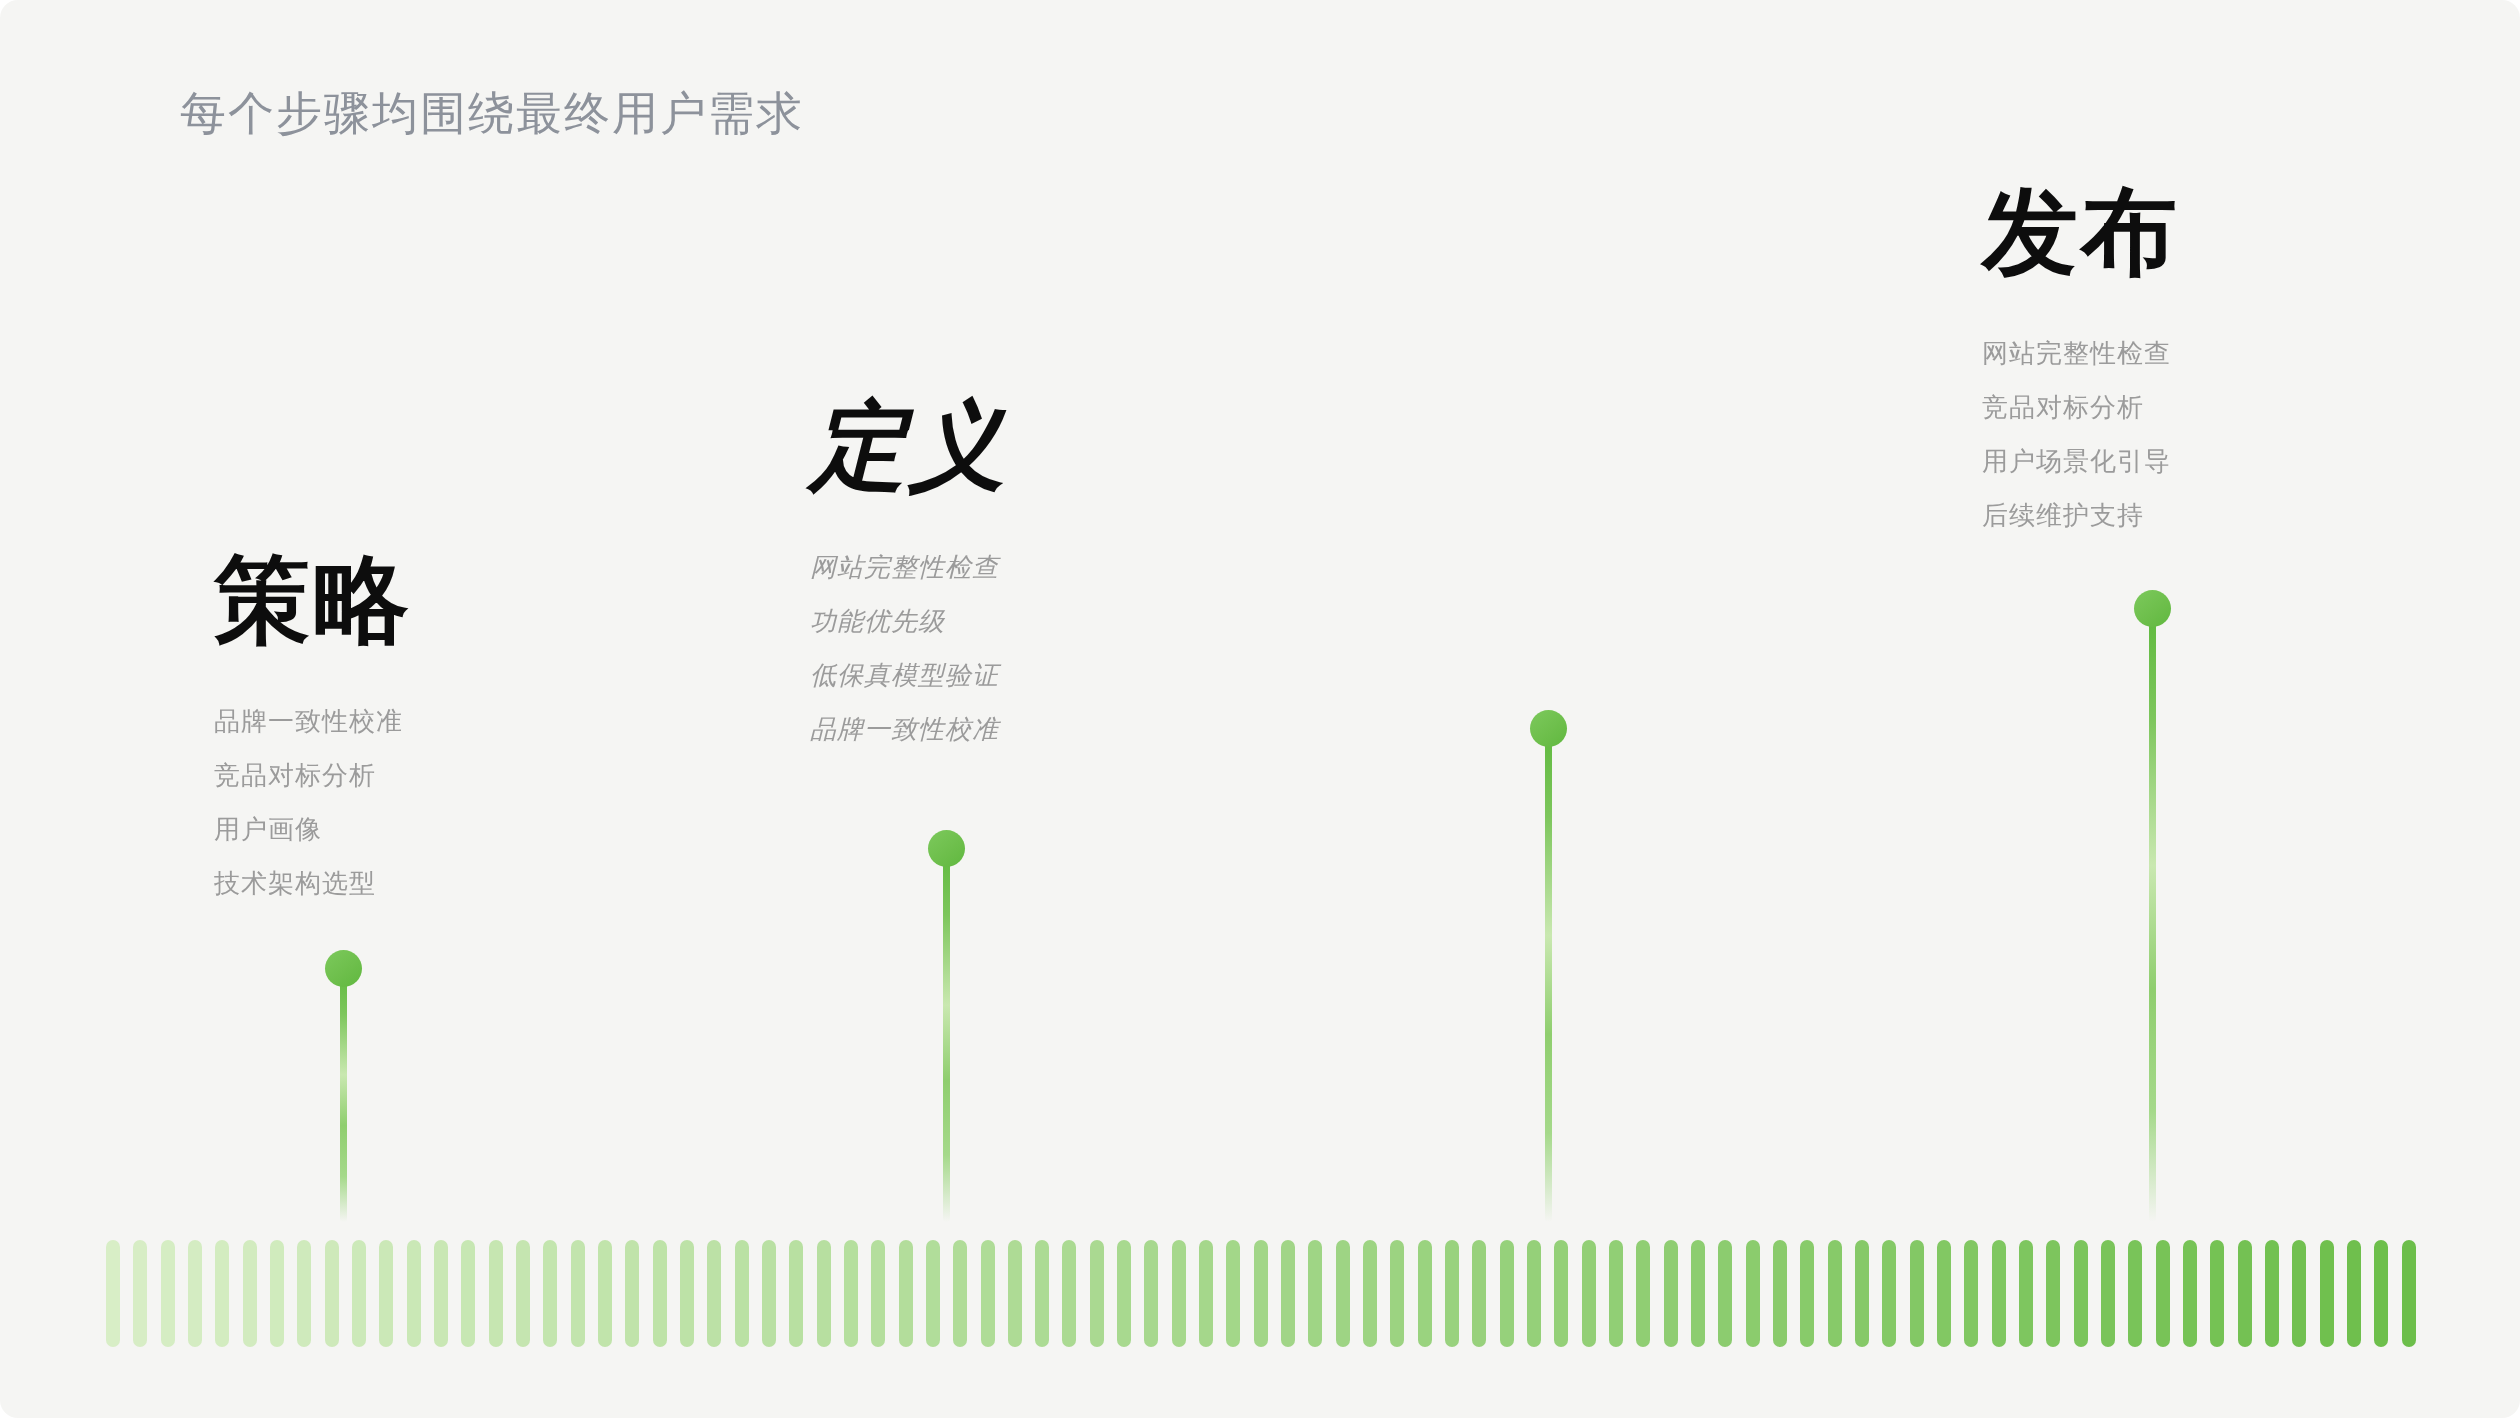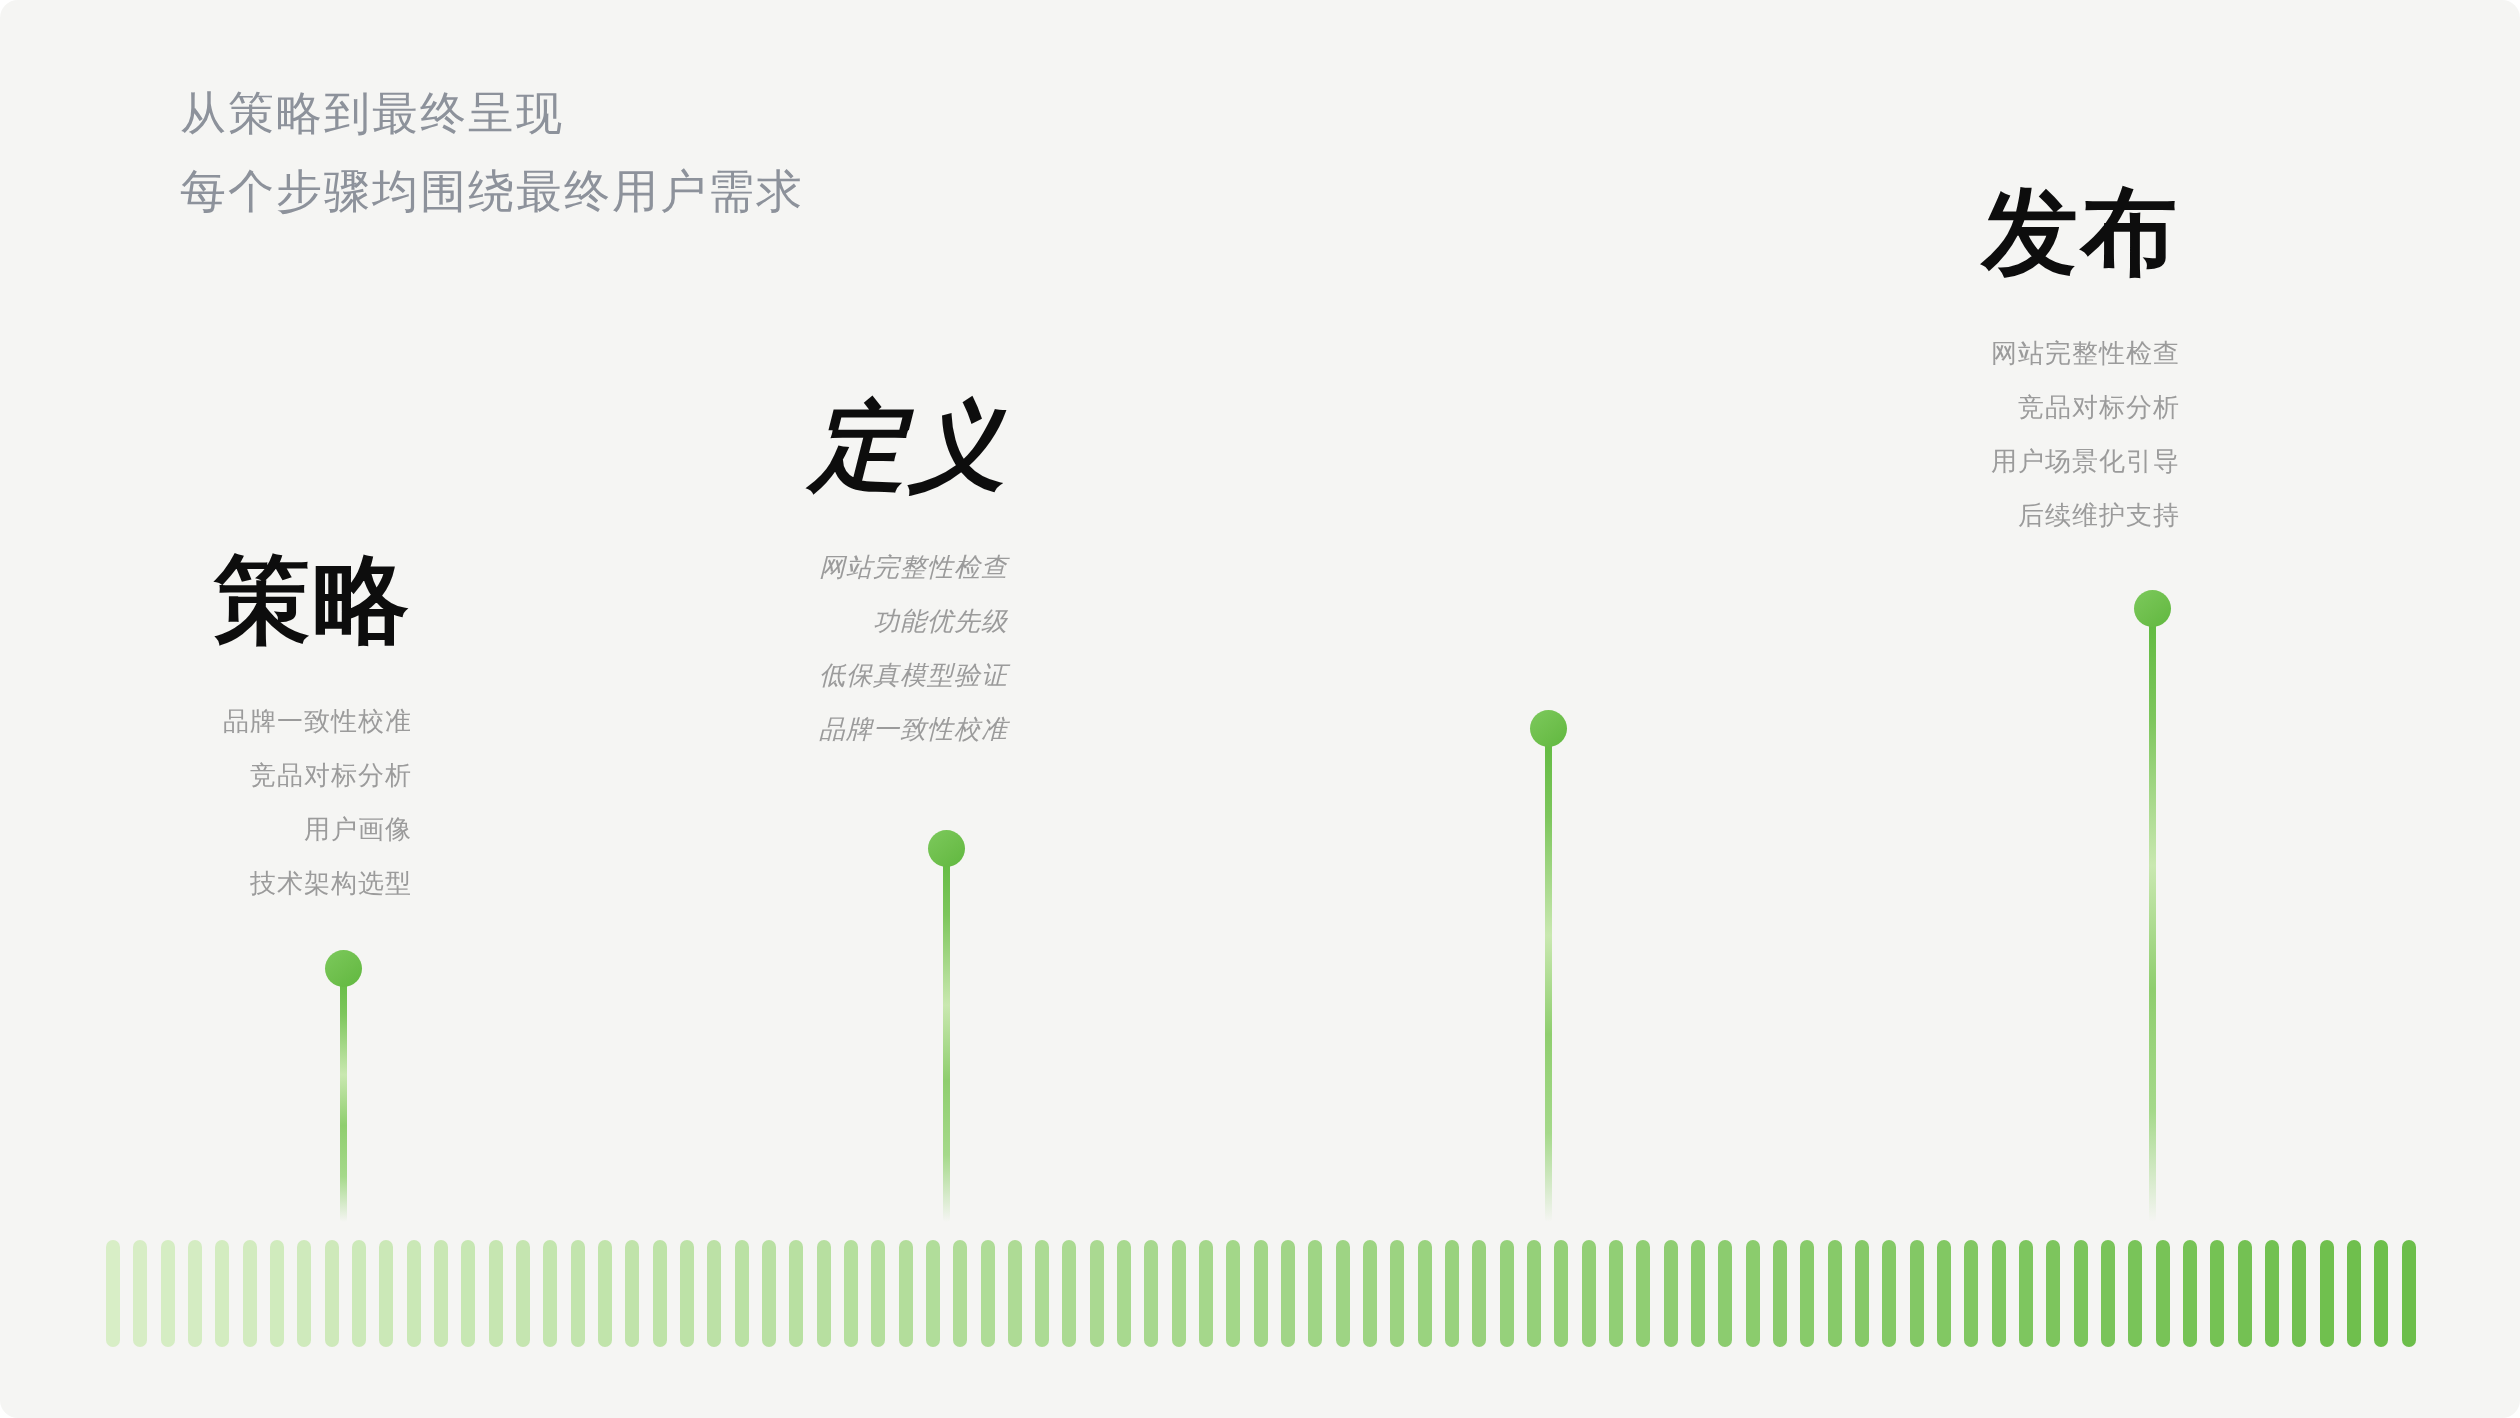--- a/index.html
+++ b/index.html
@@ -46,21 +46,20 @@
     margin: 44px 0 0 0;
     padding: 0;
   }
   .stage-items li {
     font-size: 26px;
     line-height: 54px;
     font-weight: 400;
     color: var(--item-gray, #9b9b9b);
     letter-spacing: 1px;
     white-space: nowrap;
-    text-align: right;
   }
   .stage1 { left: 214px;  top: 550px; }
   .stage2 { left: 810px;  top: 396px; font-style: italic; }
   .stage3 { left: 1405px; top: 290px; }
   .stage4 { left: 1982px; top: 182px; }
 
   
   .marker { position: absolute; width: 0; }
   .marker .dot {
     position: absolute;
@@ -111,21 +110,20 @@
     border-radius: 7px;
     flex: 0 0 auto;
   }
 </style>
 </head>
 <body>
 
 <div class="canvas">
 
   <div class="subtitle">
-    <div>从策略到最终呈现</div>
     <div>每个步骤均围绕最终用户需求</div>
   </div>
 
   <div class="stage stage1">
     <div class="stage-title">策略</div>
     <ul class="stage-items">
       <li>品牌一致性校准</li>
       <li>竞品对标分析</li>
       <li>用户画像</li>
       <li>技术架构选型</li>

